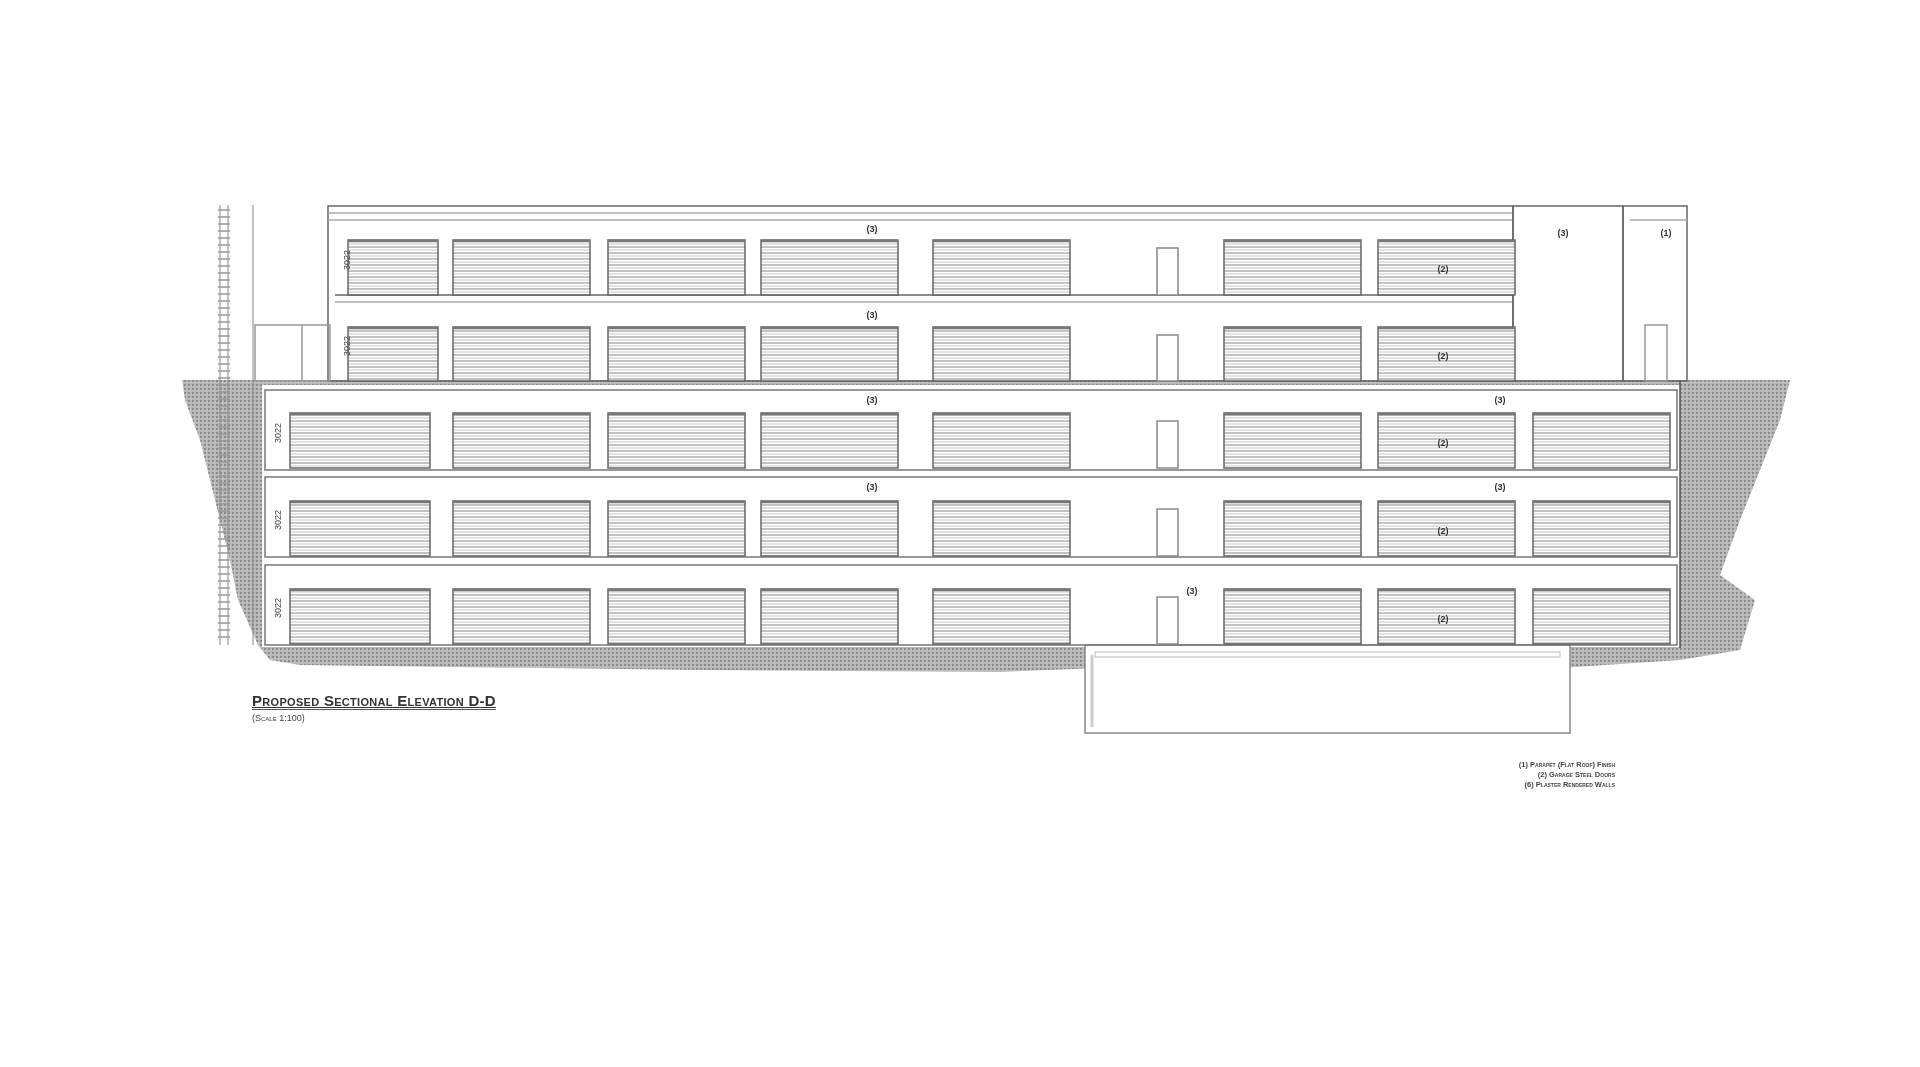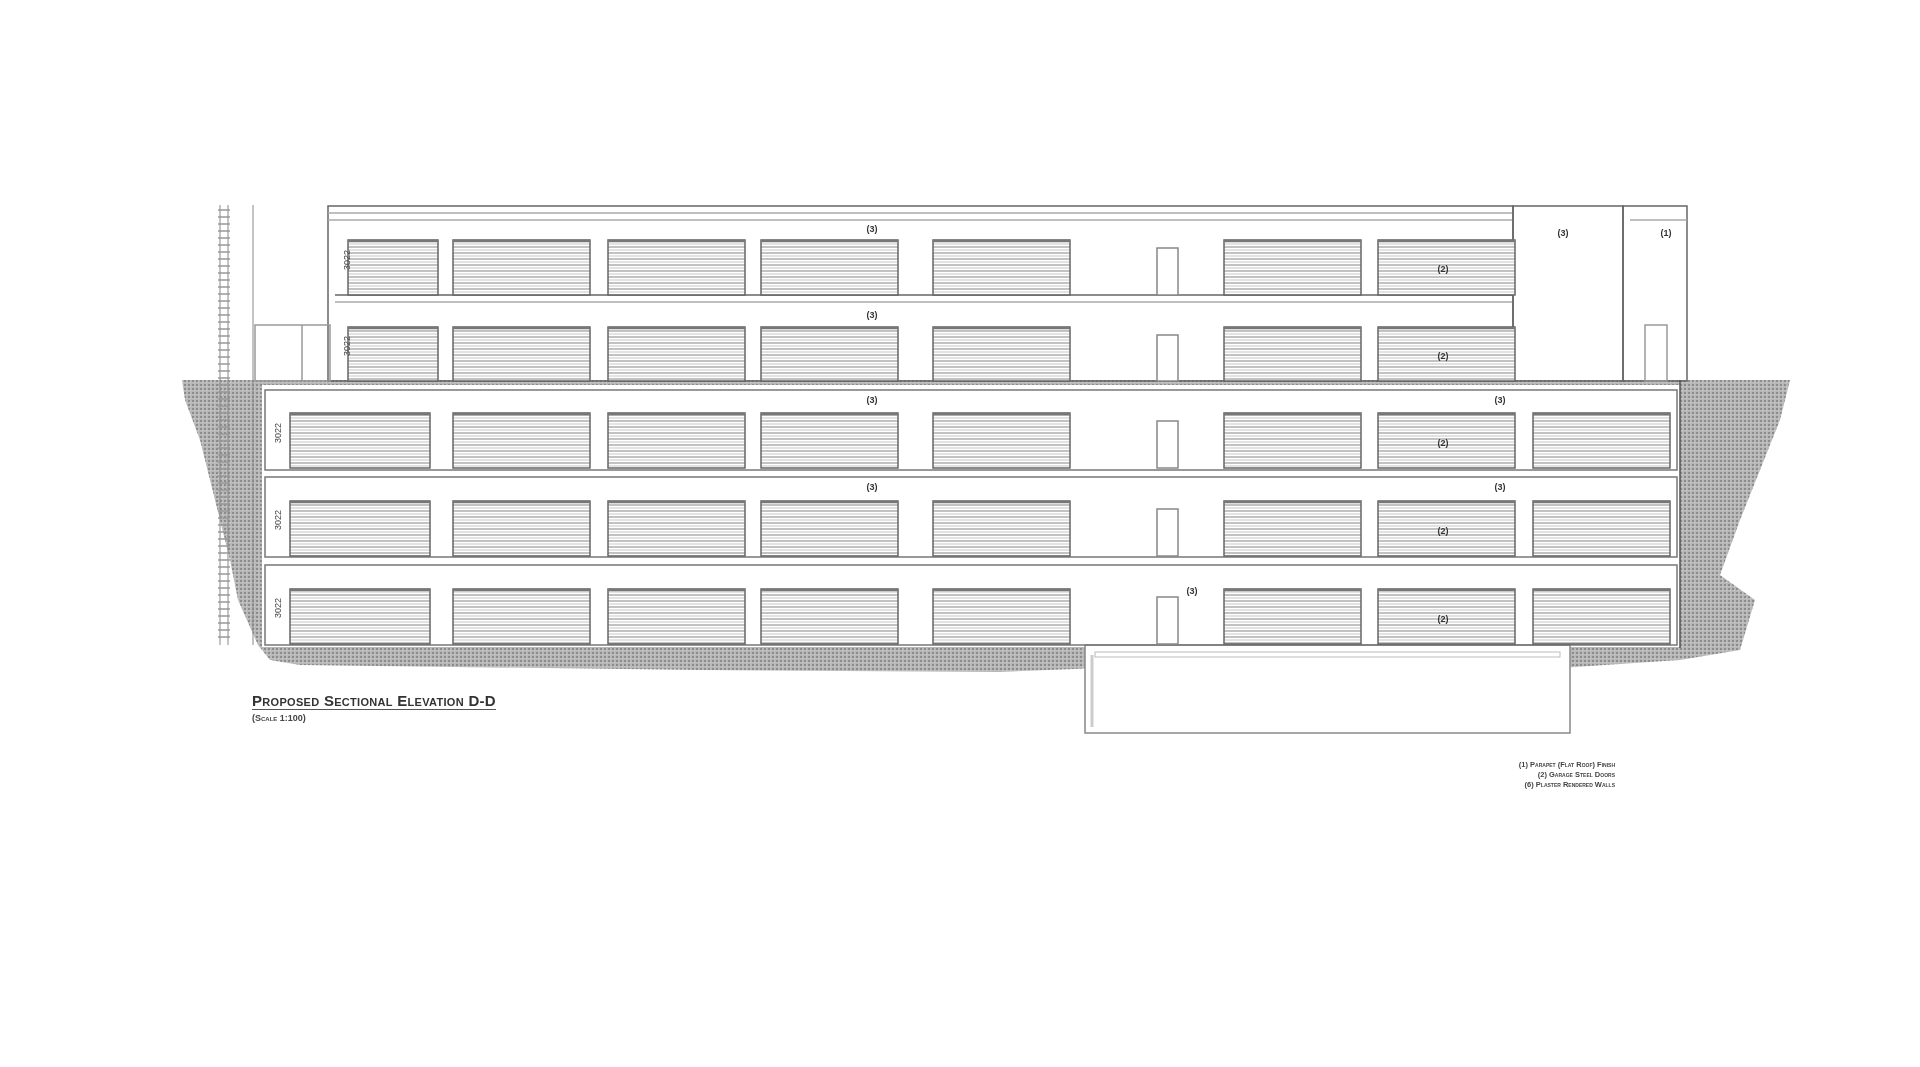--- a/index.html
+++ b/index.html
@@ -1,19 +1,19 @@
 <!DOCTYPE html>
 <html><head>
 <meta charset="utf-8">
 <style>
   html,body{margin:0;padding:0;background:#ffffff;}
   body{width:1920px;height:1067px;position:relative;overflow:hidden;font-family:"Liberation Sans",sans-serif;}
   #drawing{position:absolute;left:0;top:0;}
-  .title{position:absolute;left:252px;top:693px;font-size:15px;font-variant:small-caps;color:#333;letter-spacing:0.3px;border-bottom:1px solid #555;line-height:16px;font-weight:bold;}
-  .scale{position:absolute;left:252px;top:713px;font-size:9px;font-variant:small-caps;color:#444;font-weight:bold;}
+  .title{position:absolute;left:252px;top:693px;font-size:15px;font-variant:small-caps;color:#333;letter-spacing:0.3px;border-bottom:1px solid #555;line-height:16px;font-weight:bold;text-decoration:underline;}
+  .scale{position:absolute;left:252px;top:713px;font-size:9px;font-variant:small-caps;color:#444;}
   .legend{position:absolute;right:305px;top:760px;text-align:right;font-size:7.5px;line-height:10px;color:#444;font-variant:small-caps;font-weight:bold;}
   .legend div{white-space:nowrap;margin-left:12px;}
 </style>
 </head>
 <body>
 
 <svg id="drawing" width="1920" height="1067" viewBox="0 0 1920 1067" xmlns="http://www.w3.org/2000/svg">
   <defs>
     <pattern id="hatch" width="4" height="4" patternUnits="userSpaceOnUse">
       <rect width="4" height="4" fill="#b8b8b8"></rect>

